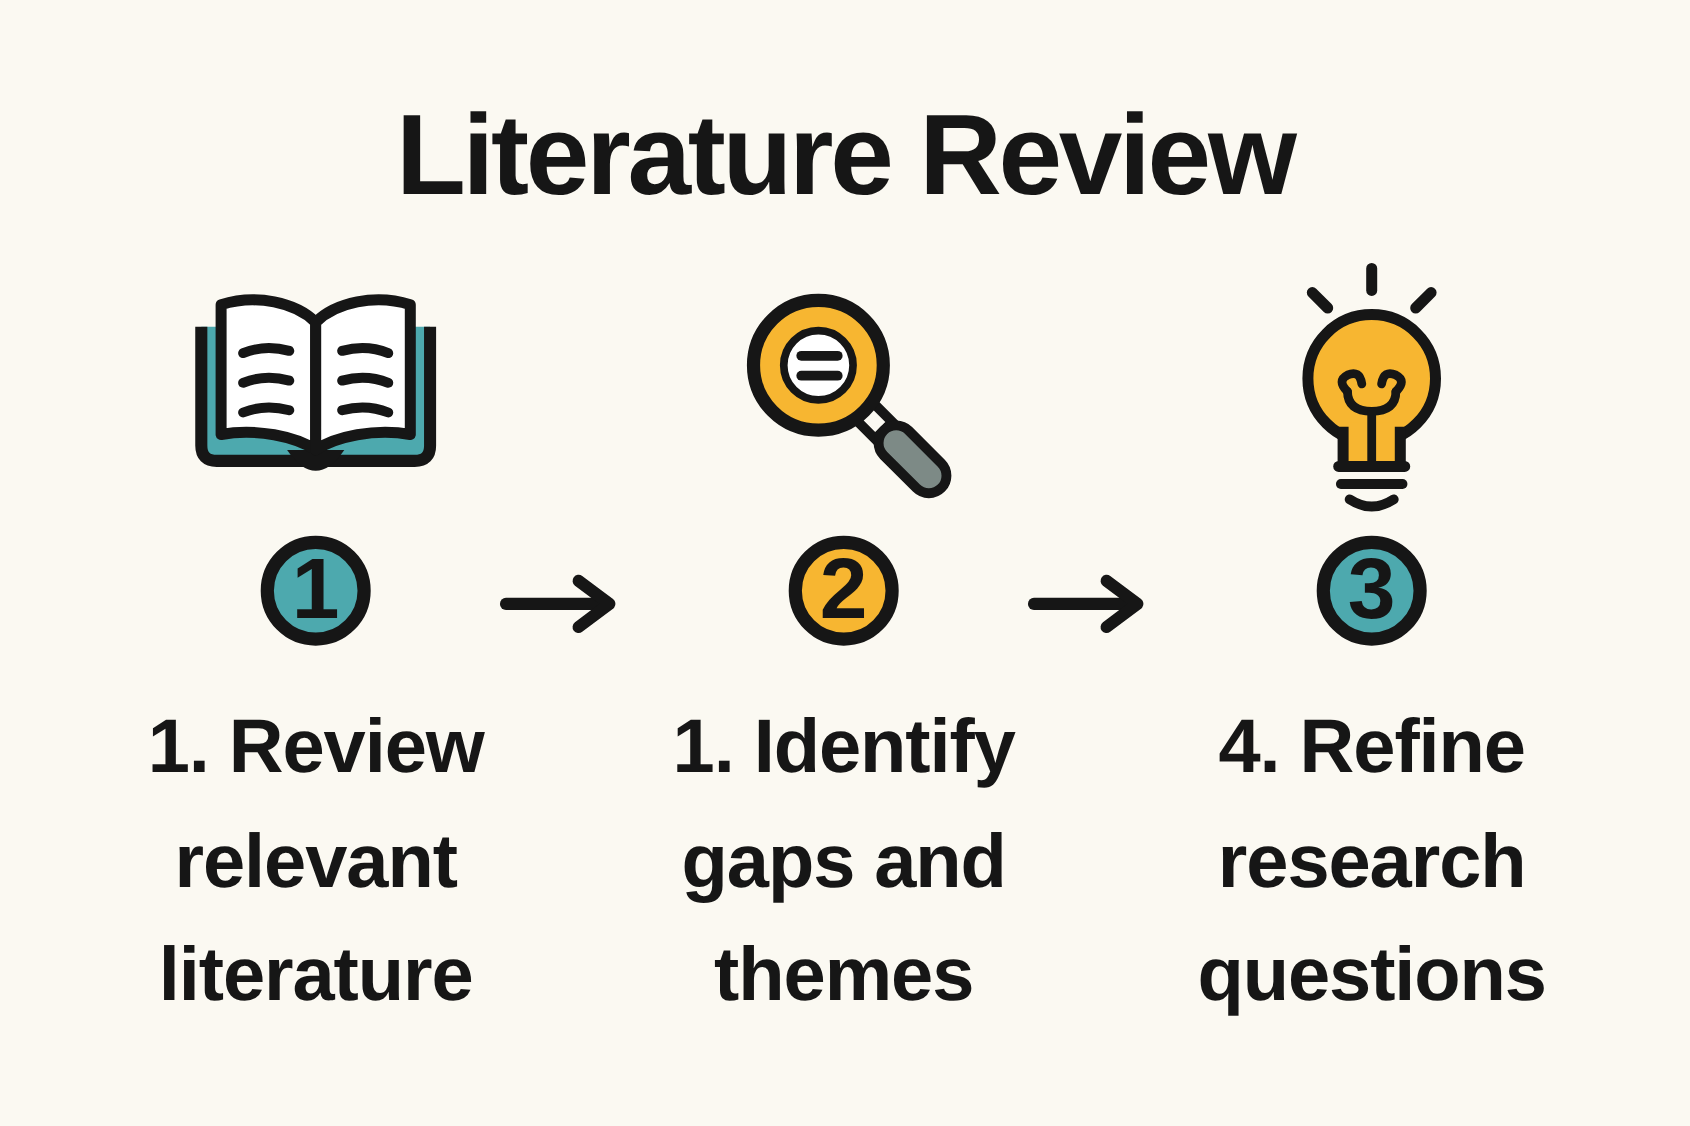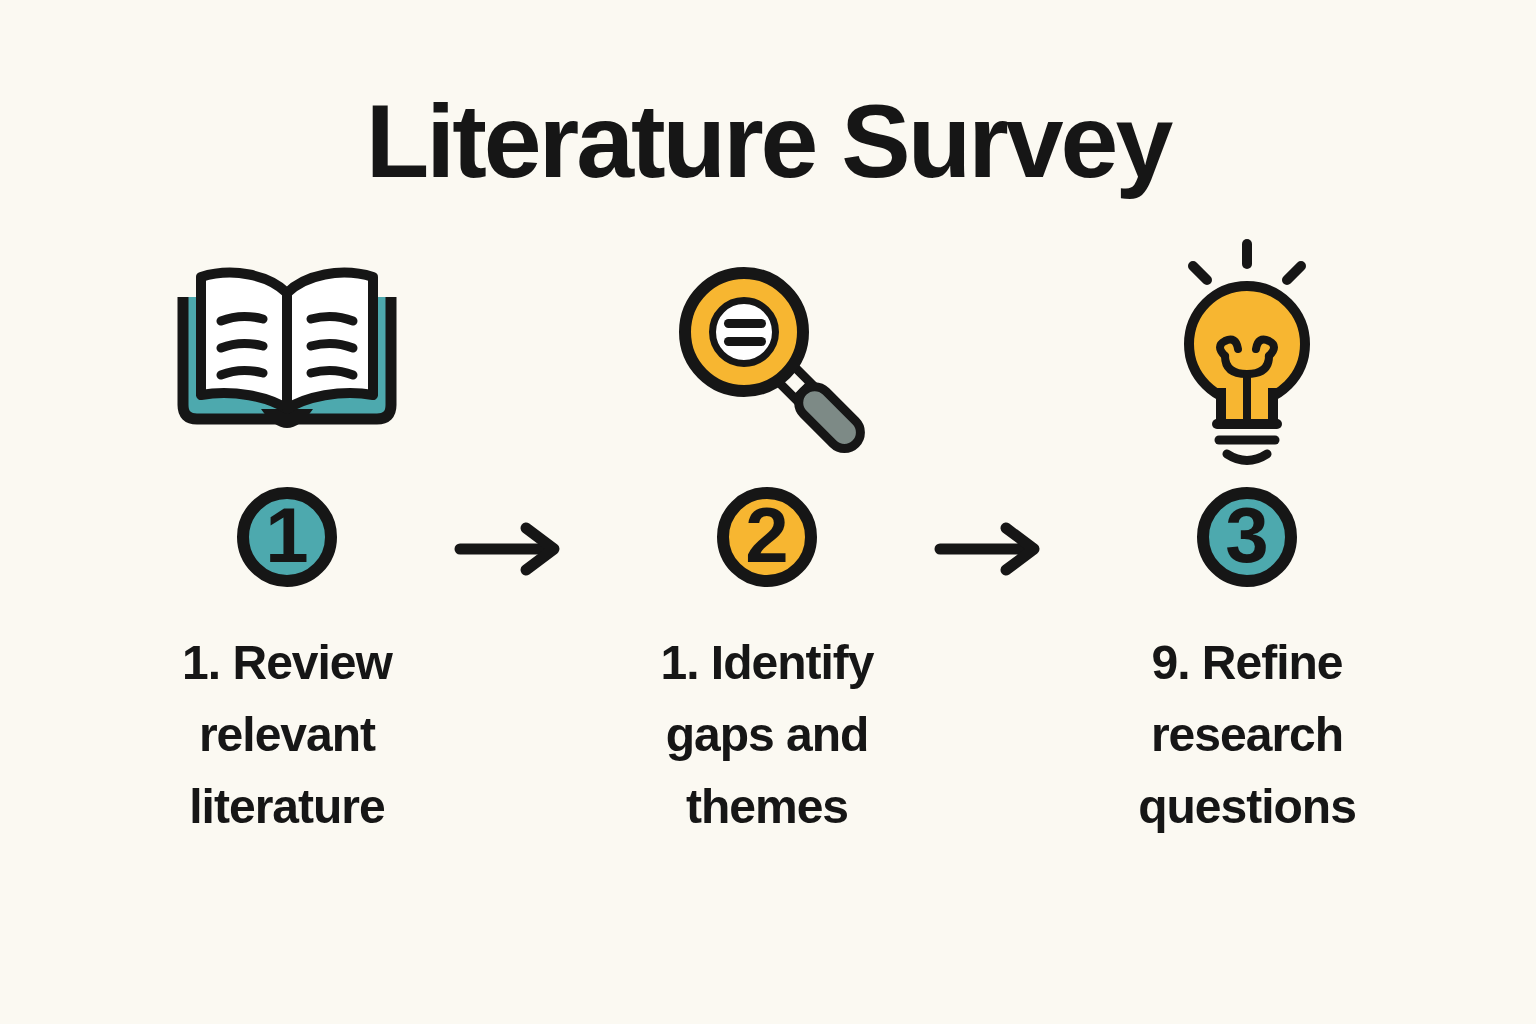--- a/index.html
+++ b/index.html
@@ -16,33 +16,33 @@
   }
   .steps{display:flex;align-items:flex-start;padding-left:67px;margin-top:40px;}
   .step{width:440px;display:flex;flex-direction:column;align-items:center;}
   .icon-box{height:235px;display:flex;align-items:center;justify-content:center;}
   .num-circle{
     margin-top:16px;width:100px;height:100px;border:12px solid var(--ink);
     border-radius:50%;display:flex;align-items:center;justify-content:center;
   }
   .num-circle span{font-size:78px;font-weight:800;color:var(--ink);line-height:1;transform:translateY(-2px);}
   .label{
-    margin-top:40px;text-align:center;font-size:48px;font-weight:700;
+    margin-top:40px;text-align:center;font-size:69px;font-weight:700;
     color:var(--ink);line-height:1.5;white-space:pre-line;letter-spacing:-1px;
   }
   .arrow-cell{width:40px;position:relative;align-self:stretch;}
   .arrow-cell:last-of-type{width:42px;}
   .arrow-cell svg{position:absolute;top:281px;left:50%;transform:translateX(calc(-50% - 15px));}
 </style>
 </head>
 <body>
 
 <div class="canvas">
 
-  <h1 class="title">Literature Survey</h1>
+  <h1 class="title">Literature Review</h1>
 
   <div class="steps">
 
     <div class="step">
       <div class="icon-box">
         <svg width="220" height="190" viewBox="0 0 220 190">
 
           <path d="M6,38 L6,146 Q6,160 20,160 L200,160 Q214,160 214,146 L214,38" style="fill:var(--teal);stroke:var(--ink);stroke-width:11;stroke-linejoin:round"></path>
 
           <path d="M84,150 Q110,188 136,150 Z" style="fill:var(--ink)"></path>
@@ -134,19 +134,19 @@
           <g style="stroke:var(--ink);stroke-linecap:round;fill:none">
             <path d="M70,188 H130" style="stroke-width:10"></path>
             <path d="M72,204 H128" style="stroke-width:9"></path>
             <path d="M80,218 Q100,231 120,218" style="stroke-width:9"></path>
           </g>
         </svg>
       </div>
       <div class="num-circle" style="background: rgb(77, 169, 174);">
         <span>3</span>
       </div>
-      <div class="label">9. Refine
+      <div class="label">4. Refine
 research
 questions</div>
     </div>
 
   </div>
 </div>
 
 </body></html>

